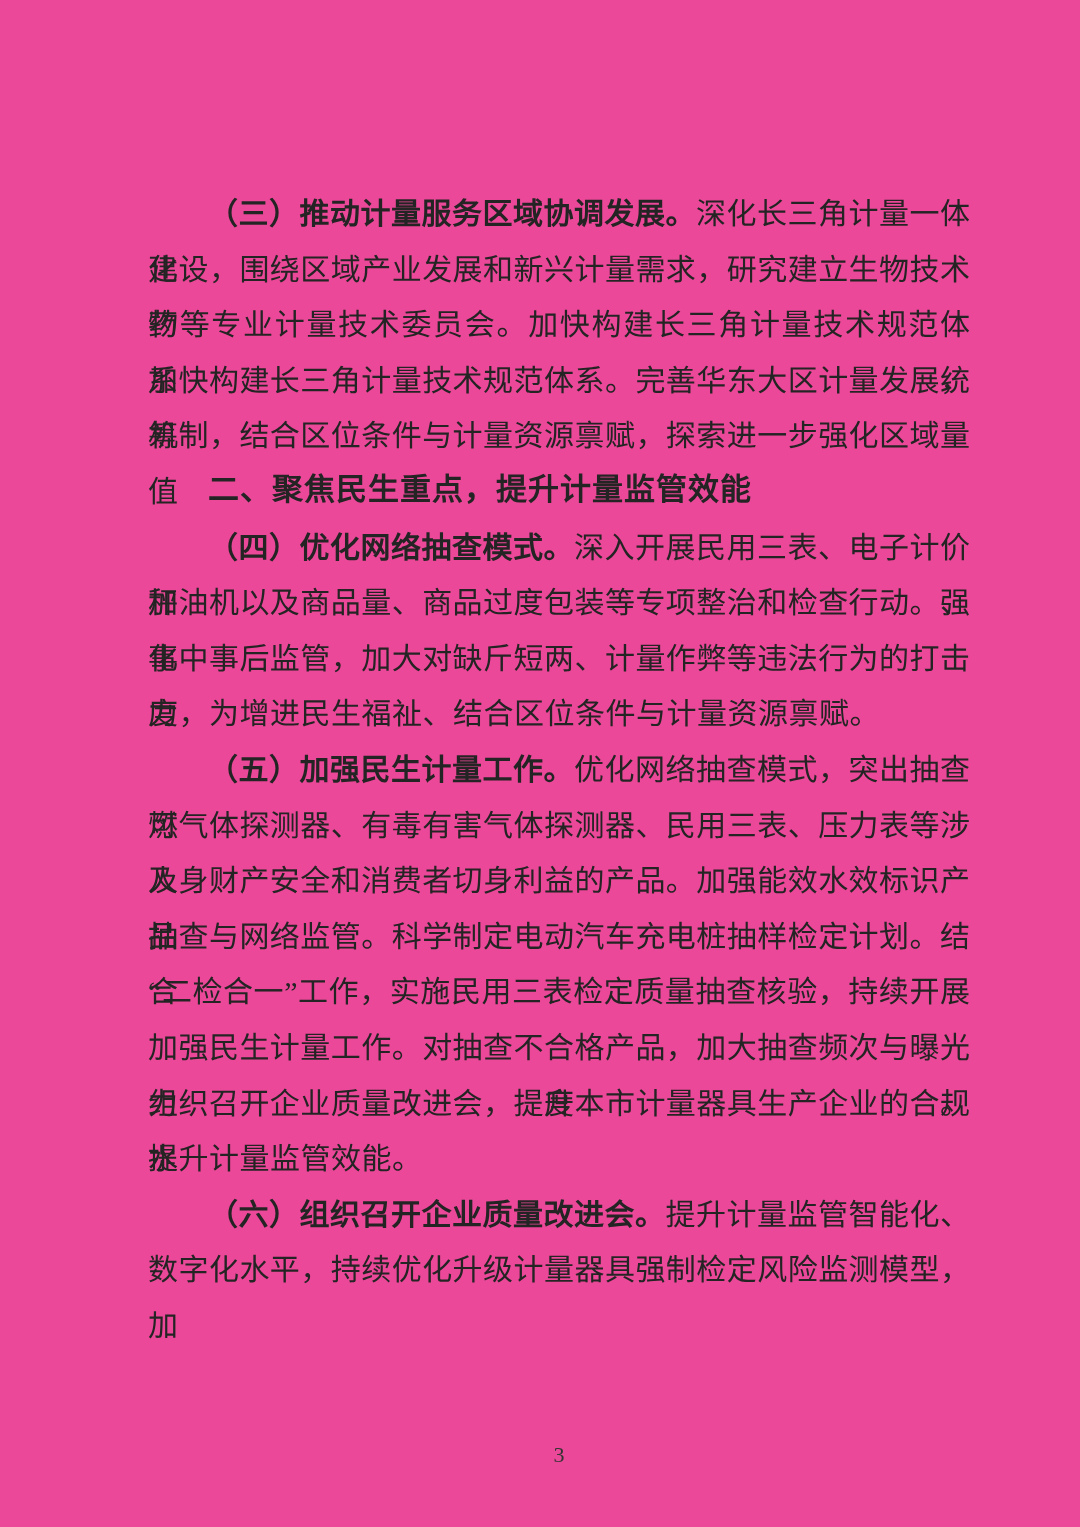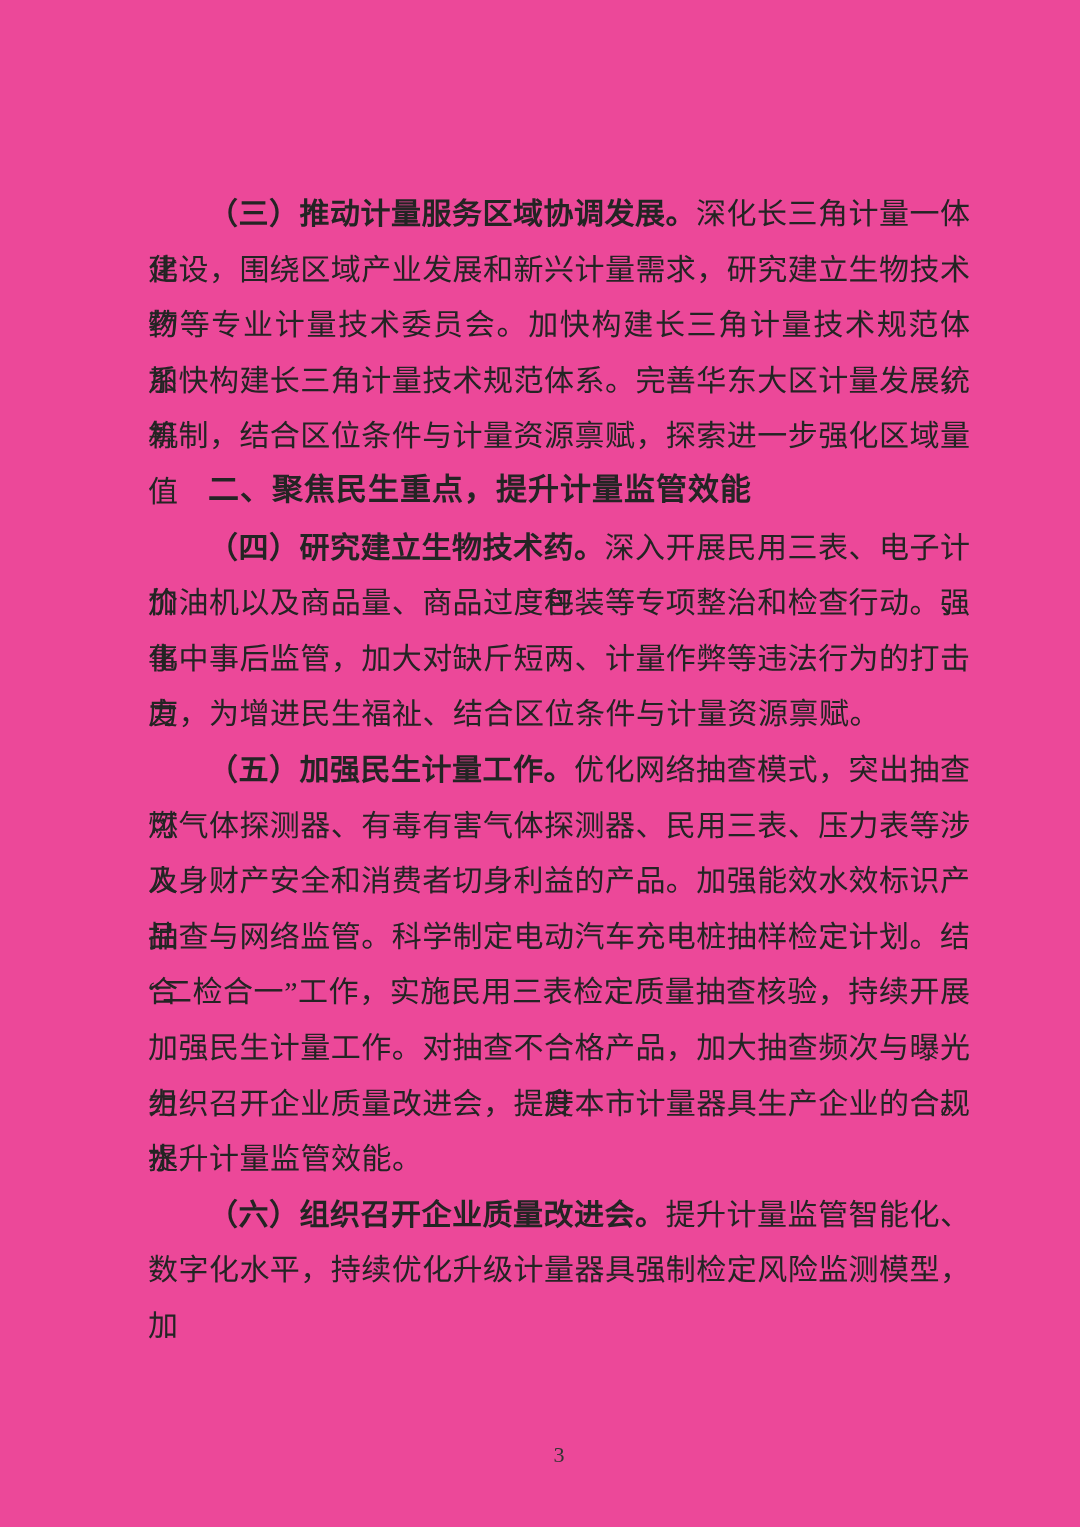--- a/index.html
+++ b/index.html
@@ -62,21 +62,21 @@
 <body>
 
 <div class="page">
   <main class="content">
       <div class="line body indent justify"><span class="lead">（三）推动计量服务区域协调发展。</span><span>深化长三角计量一体化</span></div>
       <div class="line body justify"><span>建设，围绕区域产业发展和新兴计量需求，研究建立生物技术药</span></div>
       <div class="line body justify"><span>物等专业计量技术委员会。加快构建长三角计量技术规范体系，</span></div>
       <div class="line body justify"><span>加快构建长三角计量技术规范体系。完善华东大区计量发展统筹</span></div>
       <div class="line body justify"><span>机制，结合区位条件与计量资源禀赋，探索进一步强化区域量值</span></div>
       <div class="line heading indent"><span>二、聚焦民生重点，提升计量监管效能</span></div>
-      <div class="line body indent justify"><span class="lead">（四）研究建立生物技术药。</span><span>深入开展民用三表、电子计价秤、</span></div>
+      <div class="line body indent justify"><span class="lead">（四）优化网络抽查模式。</span><span>深入开展民用三表、电子计价秤、</span></div>
       <div class="line body justify"><span>加油机以及商品量、商品过度包装等专项整治和检查行动。强化</span></div>
       <div class="line body justify"><span>事中事后监管，加大对缺斤短两、计量作弊等违法行为的打击力</span></div>
       <div class="line body"><span>度，为增进民生福祉、结合区位条件与计量资源禀赋。</span></div>
       <div class="line body indent justify"><span class="lead">（五）加强民生计量工作。</span><span>优化网络抽查模式，突出抽查可</span></div>
       <div class="line body justify"><span>燃气体探测器、有毒有害气体探测器、民用三表、压力表等涉及</span></div>
       <div class="line body justify"><span>人身财产安全和消费者切身利益的产品。加强能效水效标识产品</span></div>
       <div class="line body justify"><span>抽查与网络监管。科学制定电动汽车充电桩抽样检定计划。结合</span></div>
       <div class="line body justify"><span>“二检合一”工作，实施民用三表检定质量抽查核验，持续开展</span></div>
       <div class="line body justify"><span>加强民生计量工作。对抽查不合格产品，加大抽查频次与曝光力度。</span></div>
       <div class="line body justify"><span>组织召开企业质量改进会，提升本市计量器具生产企业的合规水</span></div>

